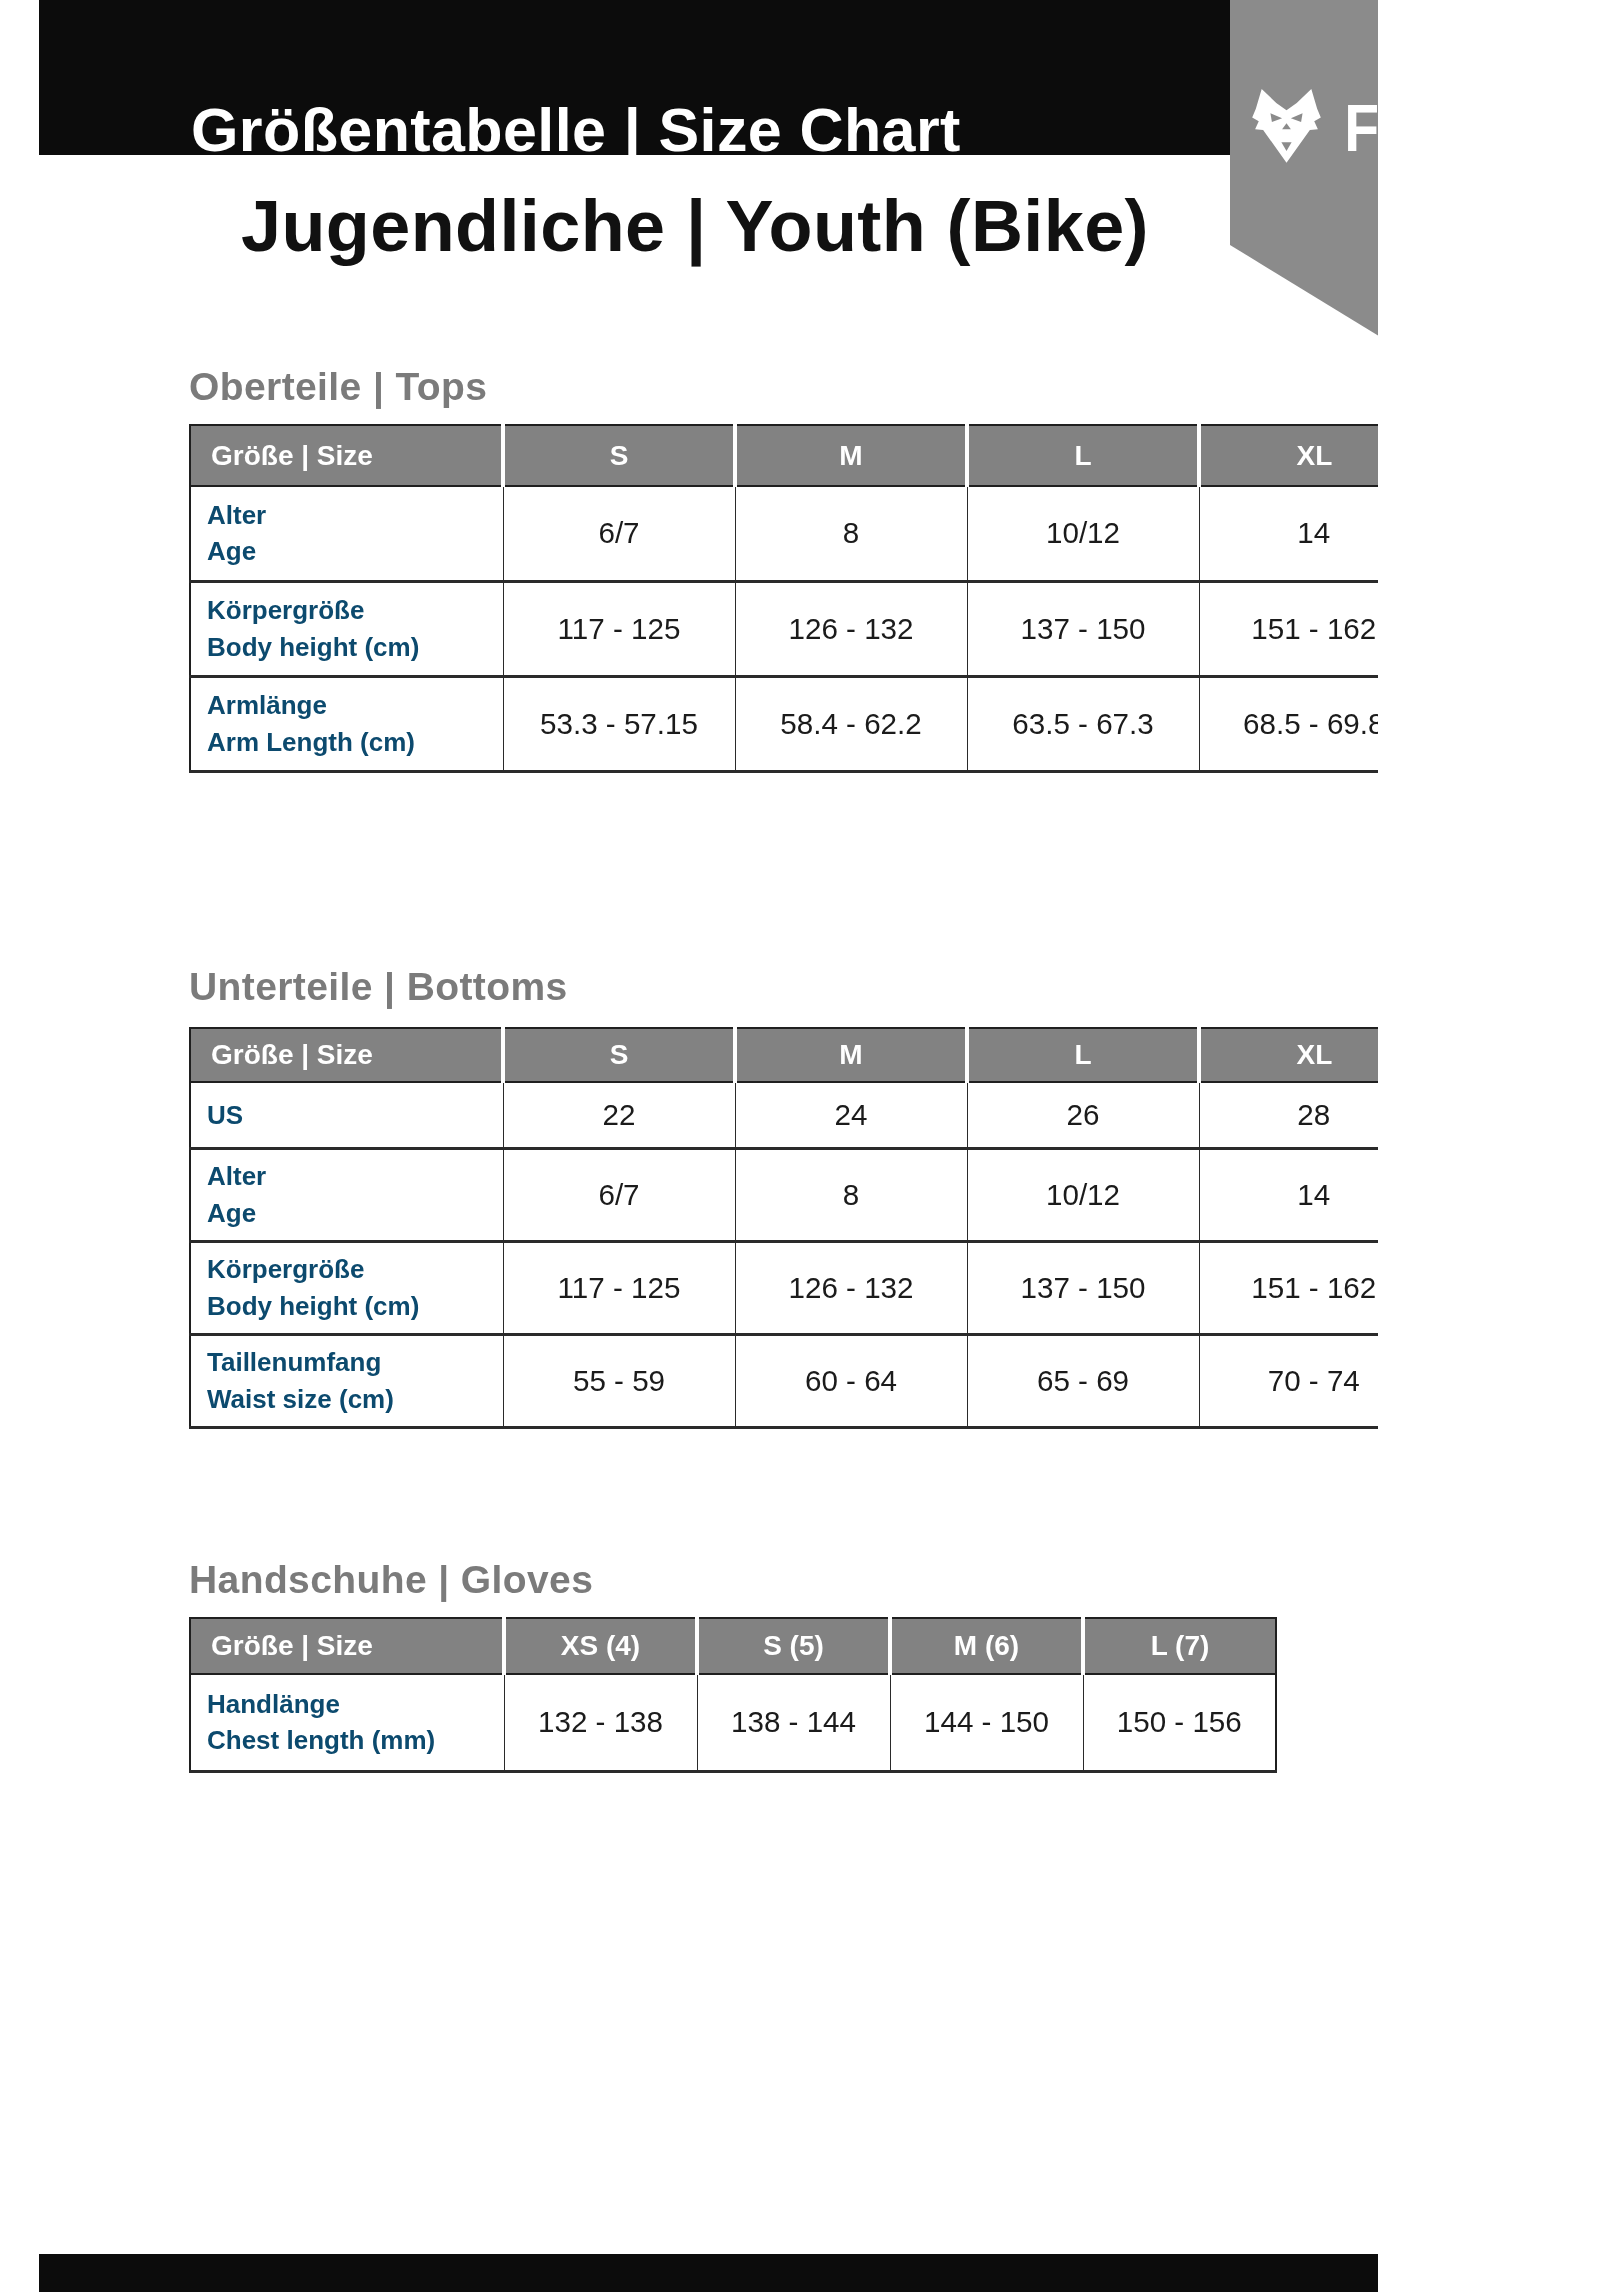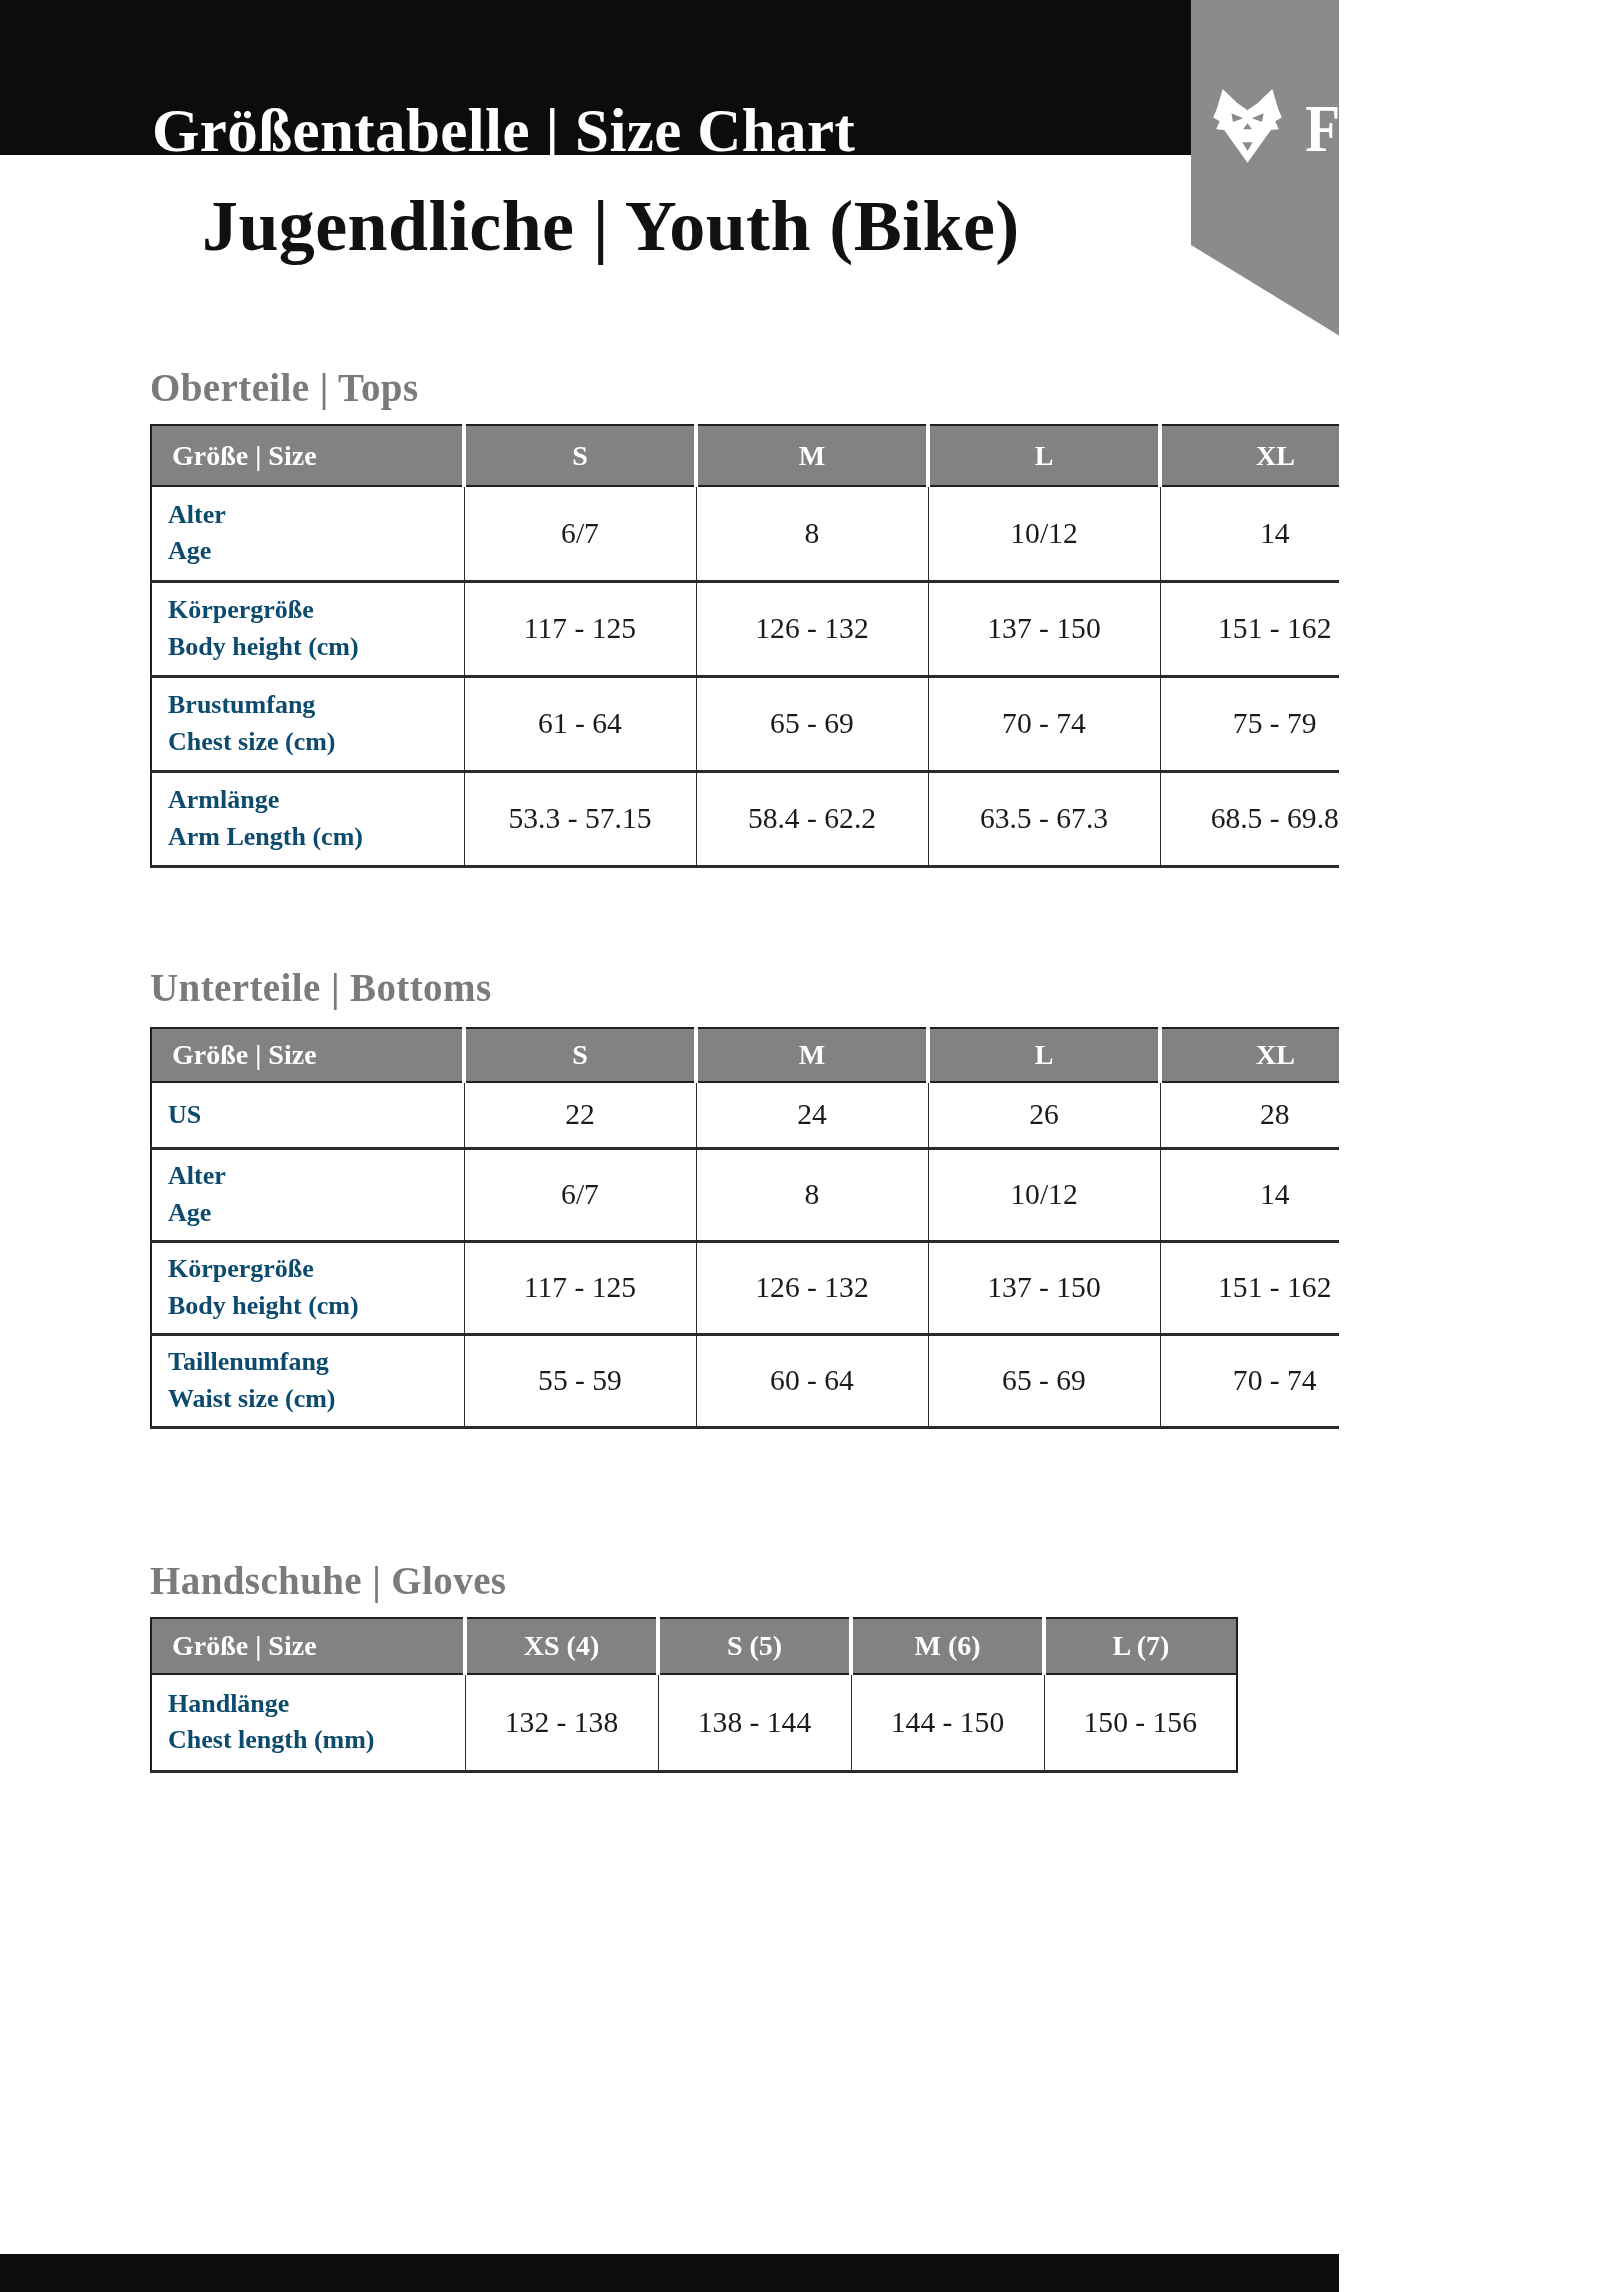--- a/index.html
+++ b/index.html
@@ -1,22 +1,23 @@
 <!DOCTYPE html>
 <html style="font-size:14.3px"><head>
 <meta charset="utf-8">
 <style>
   html,body{margin:0;padding:0;background:#ffffff;}
   .page{
     position:relative;
     width:1339px;
     height:2293px;
     background:#ffffff;
-    font-family:Liberation Serif, serif;
+    font-family:Liberation Sans, sans-serif;
     overflow:hidden;
+    margin-left:39px;
   }
   
   .topbar{
     position:absolute;left:0;top:0;width:1621px;height:155px;
     background:#0c0c0c;z-index:1;
   }
   .footerbar{
     position:absolute;left:0;top:2254px;width:1621px;height:39px;
     background:#0c0c0c;
   }
@@ -152,30 +153,20 @@
           <div>Körpergröße</div>
           <div>Body height (cm)</div>
         </td>
         <td>117 - 125</td>
         <td>126 - 132</td>
         <td>137 - 150</td>
         <td>151 - 162</td>
       </tr>
       <tr>
         <td class="label">
-          <div>Brustumfang</div>
-          <div>Chest size (cm)</div>
-        </td>
-        <td>61 - 64</td>
-        <td>65 - 69</td>
-        <td>70 - 74</td>
-        <td>75 - 79</td>
-      </tr>
-      <tr>
-        <td class="label">
           <div>Armlänge</div>
           <div>Arm Length (cm)</div>
         </td>
         <td>53.3 - 57.15</td>
         <td>58.4 - 62.2</td>
         <td>63.5 - 67.3</td>
         <td>68.5 - 69.8</td>
       </tr>
     </tbody>
   </table>

